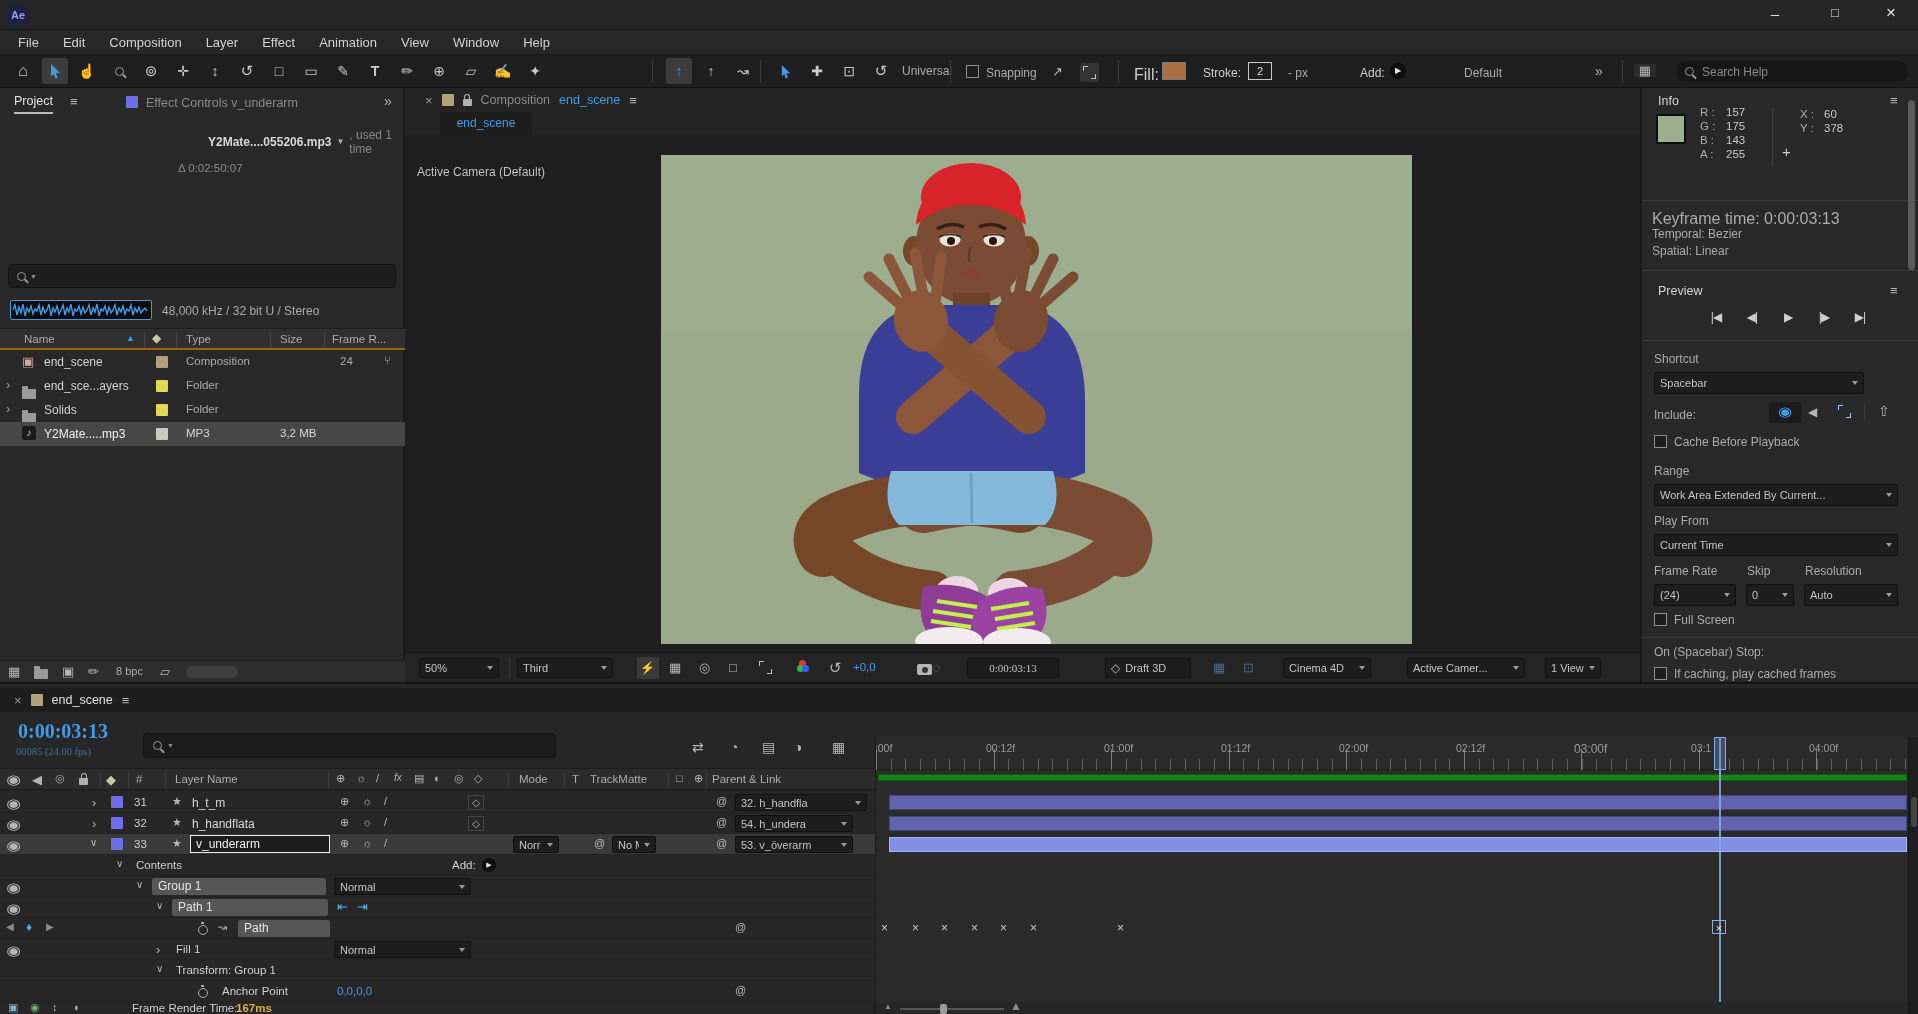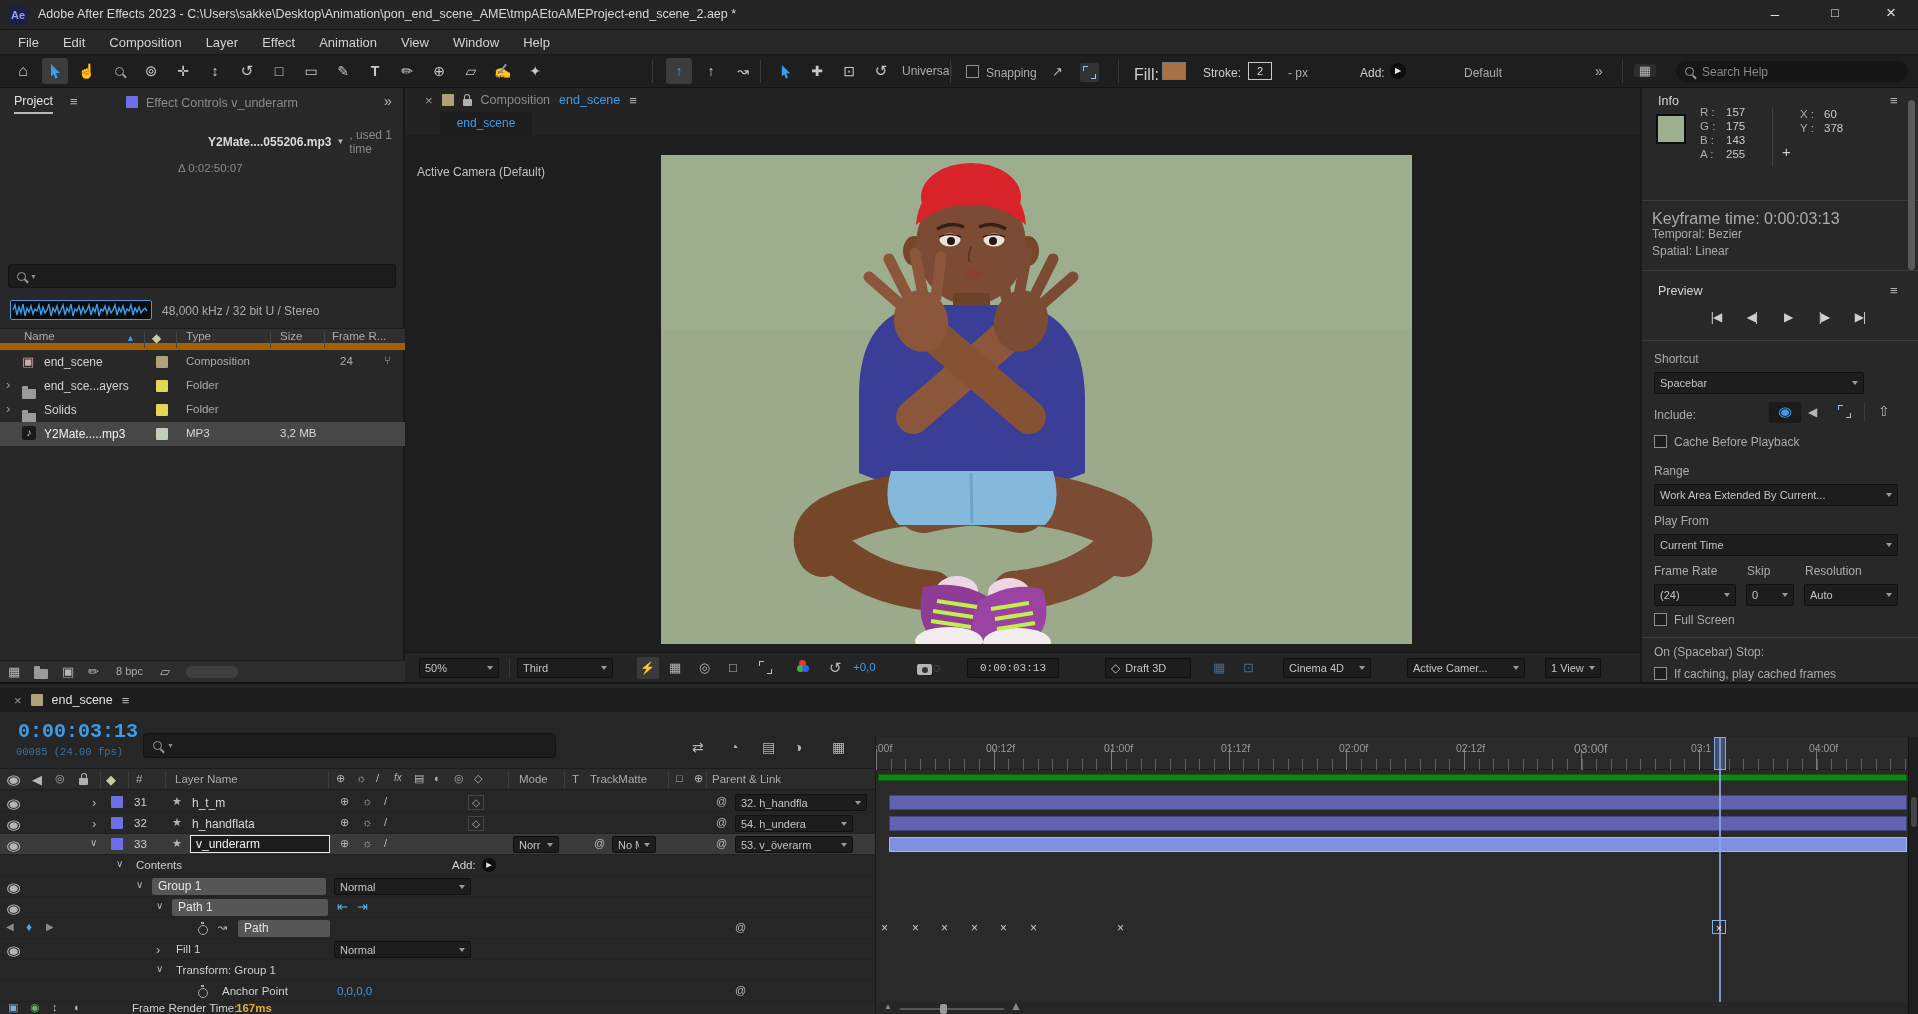--- a/index.html
+++ b/index.html
@@ -34,30 +34,29 @@
 .marq::before{left:0;top:0;border-right:none;border-bottom:none}
 .marq::after{right:0;bottom:0;border-left:none;border-top:none}
 .sq{display:inline-block;width:12px;height:12px;border-radius:1px;flex:none}
 .hl{background:#565656;border-radius:2px;padding:0 6px;color:#e4e4e4}
 .toolbtn{display:inline-flex;align-items:center;justify-content:center;width:26px;height:26px;color:#c9c9c9;font-size:14px}
 .toolbtn.active{background:#3c3c3c;border-radius:3px}
 .tbtn{display:inline-block;width:28px;text-align:center;color:#cfcfcf;font-size:12px;letter-spacing:-1px}
 .kf{position:absolute;color:#cdcdcd;font-size:12px;line-height:1}
 .ibeam{position:absolute;font-family:"DejaVu Serif",serif;color:#b8b8b8;font-size:11px;line-height:1}
 .rowline{position:absolute;left:0;width:875px;height:21px;border-bottom:1px solid #222}
-.tc{font-family:Liberation Mono, monospace}
+.tc{font-family:Liberation Serif, serif}
 </style>
 </head>
 <body>
 
 <div id="app">
 
   <div class="abs" style="left:0;top:0;width:1918px;height:30px;background:#252525;border-bottom:1px solid #161616">
     <span class="abs" style="left:8px;top:5px;width:20px;height:20px;background:#1f1f3f;color:#9b9bff;border-radius:3px;font-size:11px;font-weight:bold;text-align:center;line-height:20px">Ae</span>
-    <span class="abs" style="left:38px;top:7px;color:#d8d8d8;font-size:12.5px;white-space:nowrap">Adobe After Effects 2023 - C:\Users\sakke\Desktop\Animation\pon_end_scene_AME\tmpAEtoAMEProject-end_scene_2.aep *</span>
     <span class="abs ic" style="left:1752px;top:6px;width:46px;font-size:15px;color:#e0e0e0">–</span>
     <span class="abs ic" style="left:1812px;top:6px;width:46px;font-size:13px;color:#e0e0e0">□</span>
     <span class="abs ic" style="left:1868px;top:4px;width:46px;font-size:17px;color:#e0e0e0">×</span>
   </div>
 
   <div class="abs f" style="left:0;top:30px;width:1918px;height:25px;background:#272727;border-bottom:1px solid #191919;padding-left:6px">
     <span style="padding:0 12px;color:#d2d2d2;font-size:13px">File</span>
     <span style="padding:0 12px;color:#d2d2d2;font-size:13px">Edit</span>
     <span style="padding:0 12px;color:#d2d2d2;font-size:13px">Composition</span>
     <span style="padding:0 12px;color:#d2d2d2;font-size:13px">Layer</span>
@@ -156,21 +155,21 @@
     </span>
     <span class="abs lbl" style="left:162px;top:216px;font-size:12px">48,000 kHz / 32 bit U / Stereo</span>
 
     <div class="abs f" style="left:8px;top:176px;width:388px;height:24px;background:#1c1c1c;border:1px solid #141414;border-radius:3px;padding:0 8px;gap:4px">
       <span class="mag"></span>
       <span class="ic" style="font-size:7px;color:#8a8a8a">▼</span>
     </div>
 
     <div class="abs" style="left:0;top:210px;width:405px;height:0"></div>
     <div class="abs" style="left:0;top:212px;width:405px;height:20px"></div>
-    <div class="abs f" style="left:0;top:240px;width:405px;height:22px;background:#2f2f2f;border-top:1px solid #1d1d1d;border-bottom:7px solid #a16207">
+    <div class="abs f" style="left:0;top:240px;width:405px;height:22px;background:#2f2f2f;border-top:1px solid #1d1d1d;border-bottom:2px solid #a16207">
       <span class="abs lbl" style="left:24px">Name</span>
       <span class="abs ic" style="left:126px;top:5px;font-size:9px;color:#3e9be8">▲</span>
       <span class="abs ic" style="left:152px;top:3px;color:#c9c9a0;font-size:12px">◆</span>
       <span class="abs lbl" style="left:186px">Type</span>
       <span class="abs lbl" style="left:280px">Size</span>
       <span class="abs lbl" style="left:332px">Frame R...</span>
       <div class="sep" style="left:144px;top:3px;height:16px;background:#454545"></div>
       <div class="sep" style="left:176px;top:3px;height:16px;background:#454545"></div>
       <div class="sep" style="left:270px;top:3px;height:16px;background:#454545"></div>
       <div class="sep" style="left:324px;top:3px;height:16px;background:#454545"></div>

